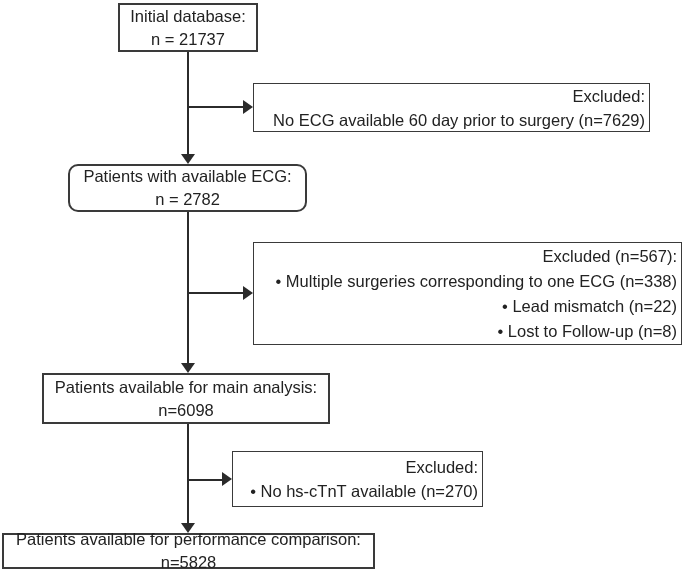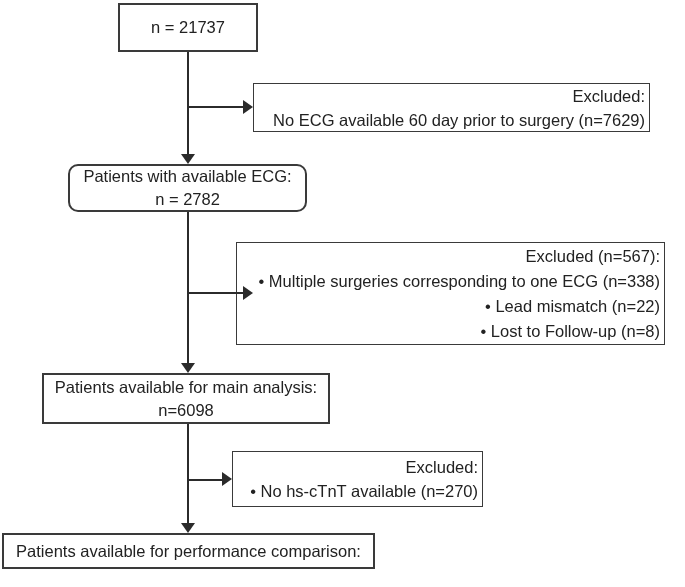--- a/index.html
+++ b/index.html
@@ -66,43 +66,45 @@
     border-bottom: 7px solid transparent;
     border-left: 10px solid #2b2b2b;
   }
 </style>
 </head>
 <body>
 
 <div id="canvas">
 
   <div class="box main" style="left:118px; top:3px; width:140px; height:49px;">
+    <div>Initial database:</div>
     <div>n = 21737</div>
   </div>
 
   <div class="box main" style="left:68px; top:164px; width:239px; height:48px;border-radius:10px;">
     <div>Patients with available ECG:</div>
     <div>n = 2782</div>
   </div>
 
   <div class="box main" style="left:42px; top:373px; width:288px; height:51px;">
     <div>Patients available for main analysis:</div>
     <div>n=6098</div>
   </div>
 
   <div class="box main" style="left:2px; top:533px; width:373px; height:36px;">
     <div>Patients available for performance comparison:</div>
+    <div>n=5828</div>
   </div>
 
   <div class="box excl" style="left:253px; top:83px; width:397px; height:49px;">
     <div>Excluded:</div>
     <div>No ECG available 60 day prior to surgery (n=7629)</div>
   </div>
 
-  <div class="box excl tall" style="left:236px; top:242px; width:429px; height:103px;">
+  <div class="box excl tall" style="left:253px; top:242px; width:429px; height:103px;">
     <div>Excluded (n=567):</div>
     <div>• Multiple surgeries corresponding to one ECG (n=338)</div>
     <div>• Lead mismatch (n=22)</div>
     <div>• Lost to Follow-up (n=8)</div>
   </div>
 
   <div class="box excl" style="left:232px; top:451px; width:251px; height:56px;">
     <div>Excluded:</div>
     <div>• No hs-cTnT available (n=270)</div>
   </div>

